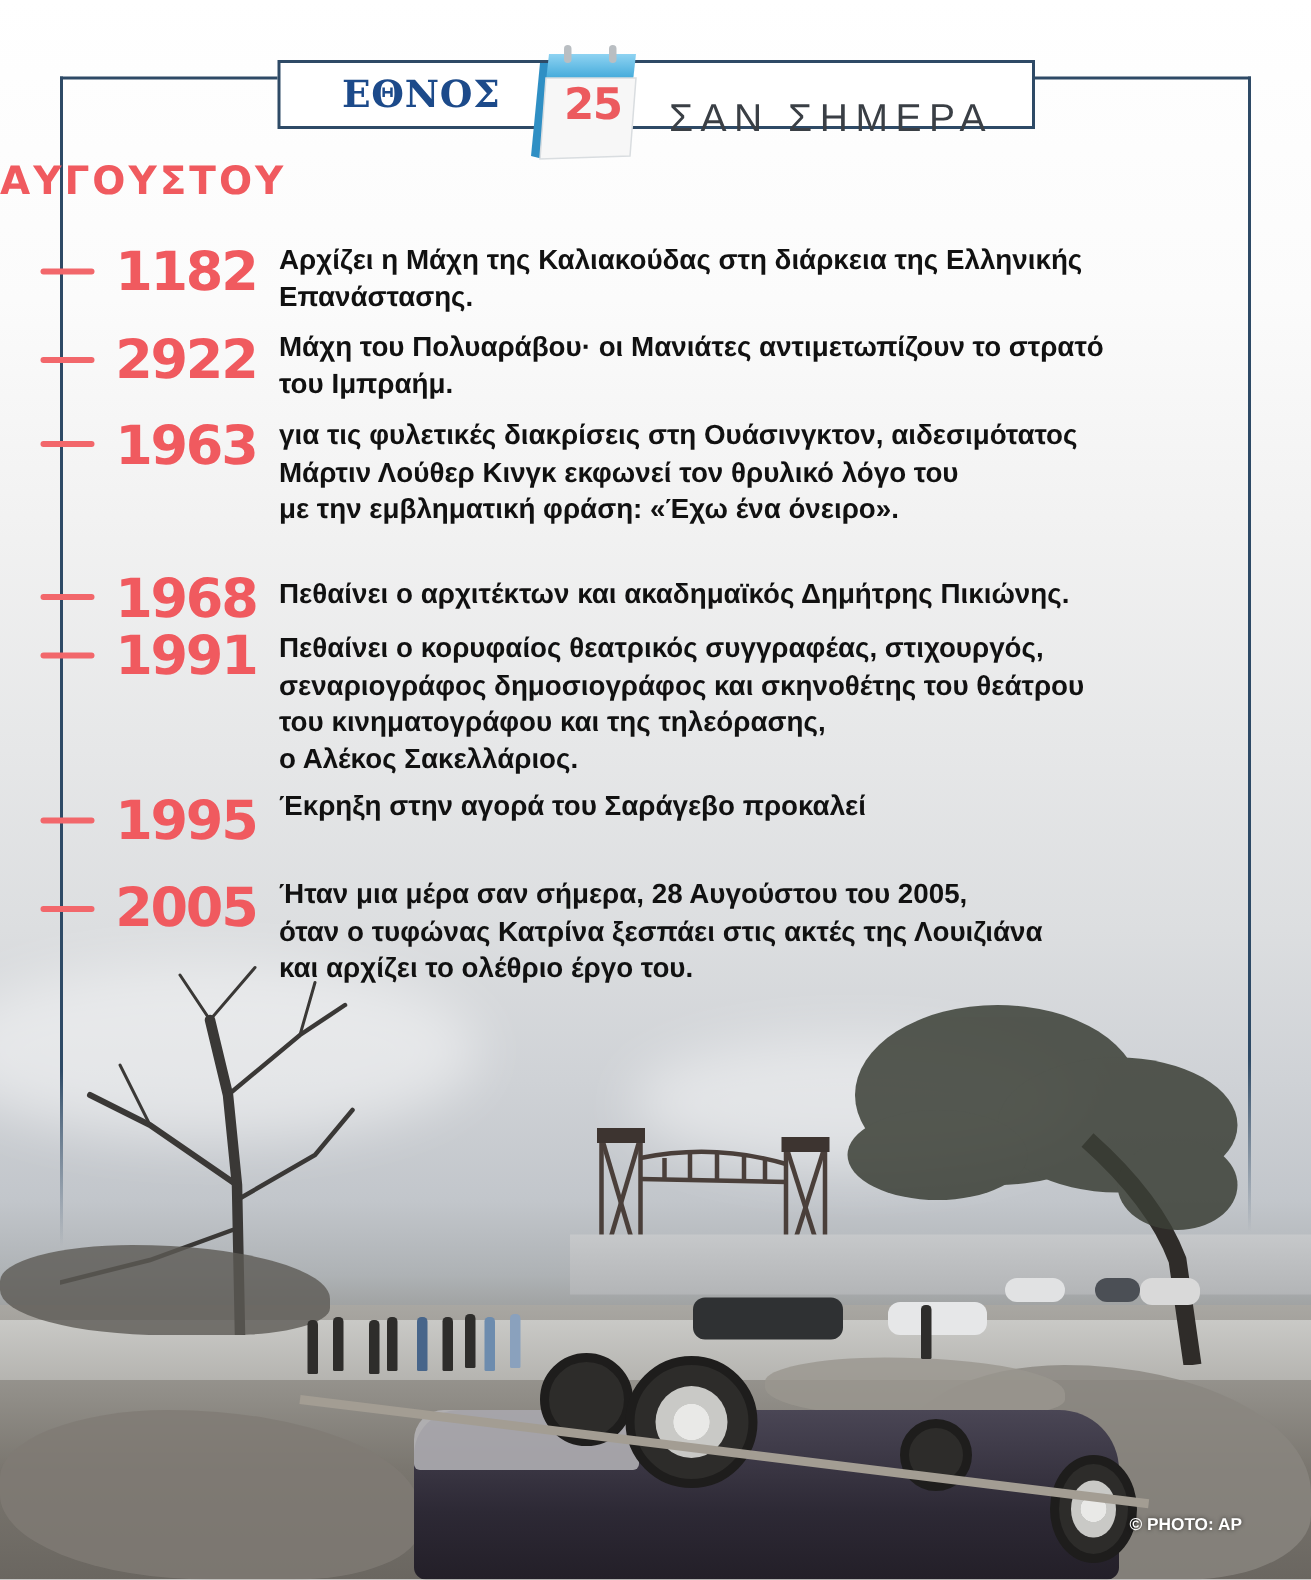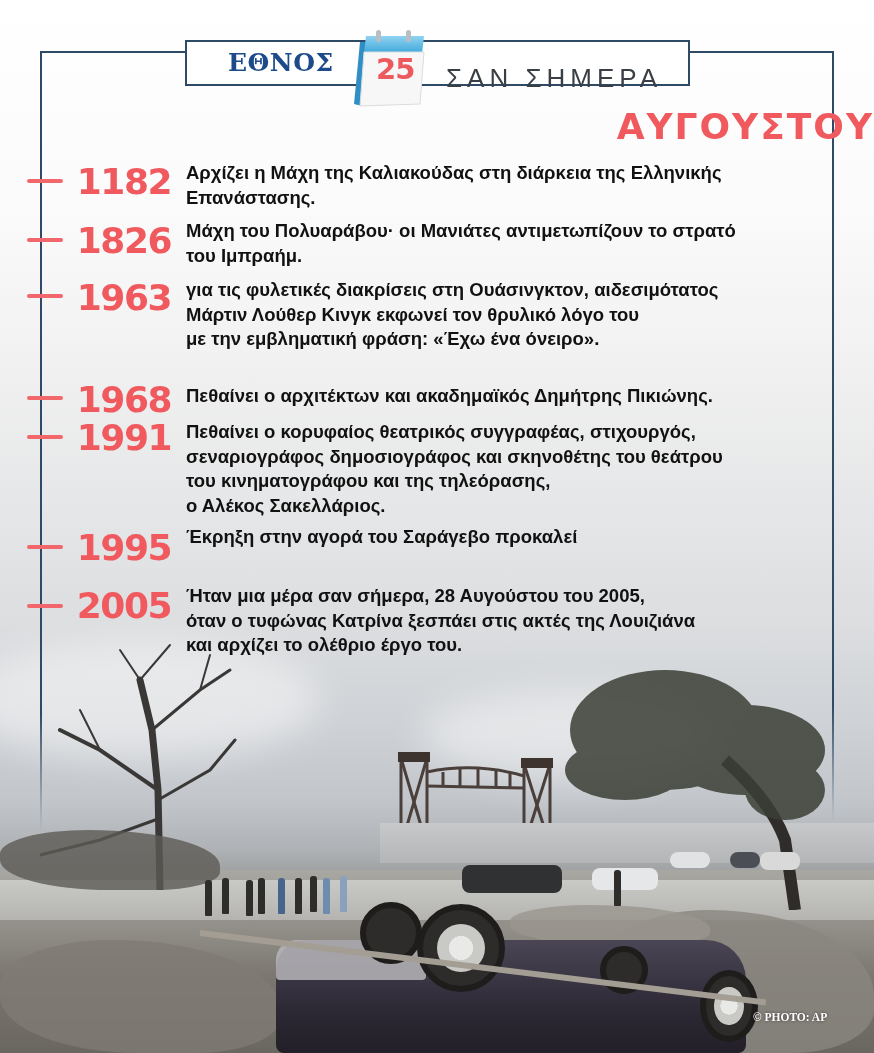--- a/index.html
+++ b/index.html
@@ -43,34 +43,34 @@
 
     .header-box { position: absolute; left: 185px; top: 40px; width: 501px; height: 42px;
       border: 2px solid #2e4a66; background: #fff; }
     .brand { position: absolute; left: 228px; top: 48px; font-family: "DejaVu Serif", serif;
       font-weight: bold; font-size: 25px; color: #1c4a8a; letter-spacing: 0.5px; }
     .subtitle { position: absolute; left: 446px; top: 47px; font-size: 26px; font-weight: normal;
       color: #3a3f45; letter-spacing: 5px; margin-top: 16px; }
     .calendar { position: absolute; left: 352px; top: 28px; width: 78px; height: 80px; }
     .cal-day { position: absolute; left: 376px; top: 52px; font-size: 29px; font-weight: bold;
       color: #ec5a5e; font-family: "DejaVu Sans", sans-serif; letter-spacing: -1px; }
-    .month { position: absolute; left: 0; width: 874px; top: 106px; text-align: right;
-      font-size: 36px; font-weight: bold; color: #f05a5f; letter-spacing: 2px;
+    .month { position: absolute; left: 0; width: 874px; top: 106px; text-align: left;
+      font-size: 26px; font-weight: bold; color: #f05a5f; letter-spacing: 2px;
       font-family: "DejaVu Sans", sans-serif; }
 
     .event { position: absolute; left: 0; width: 874px; }
     .tick { position: absolute; left: 27px; width: 36px; height: 4px; background: #f2676b; border-radius: 2px; }
     .year { position: absolute; right: 703px; font-size: 36px; font-weight: bold; color: #f05a5f;
       font-family: "DejaVu Sans", sans-serif; letter-spacing: -1.5px; line-height: 1; }
     .desc { position: absolute; left: 186px; width: 640px; font-size: 18.5px; line-height: 24.5px;
       color: #111; font-weight: bold; font-family: "Liberation Sans", sans-serif; }
     .desc span { display: block; white-space: nowrap; }
 
     .credit { position: absolute; left: 753px; top: 1011px; font-size: 11.5px; font-weight: bold;
-      color: #ffffff; text-shadow: 0 0 3px rgba(0,0,0,0.6); font-family: Liberation Serif, serif; }
+      color: #ffffff; text-shadow: 0 0 3px rgba(0,0,0,0.6); }
   </style>
 </head>
 <body>
 
 <div class="bg"></div>
 <div class="cloud" style="left:-40px;top:640px;width:360px;height:120px;"></div>
 <div class="cloud" style="left:420px;top:690px;width:300px;height:90px;"></div>
 
 <div class="scene">
 
@@ -184,21 +184,21 @@
   <div class="tick" style="top:19px;"></div>
   <div class="year" style="top:4px;">1182</div>
   <div class="desc" style="top:1px;">
     <span>Αρχίζει η Μάχη της Καλιακούδας στη διάρκεια της Ελληνικής</span>
     <span>Επανάστασης.</span>
   </div>
 </div>
 
 <div class="event" style="top:219px;">
   <div class="tick" style="top:19px;"></div>
-  <div class="year" style="top:4px;">1826</div>
+  <div class="year" style="top:4px;">2922</div>
   <div class="desc" style="top:0px;">
     <span>Μάχη του Πολυαράβου· οι Μανιάτες αντιμετωπίζουν το στρατό</span>
     <span>του Ιμπραήμ.</span>
   </div>
 </div>
 
 <div class="event" style="top:278px;">
   <div class="tick" style="top:16px;"></div>
   <div class="year" style="top:2px;">1963</div>
   <div class="desc" style="top:0px;">

